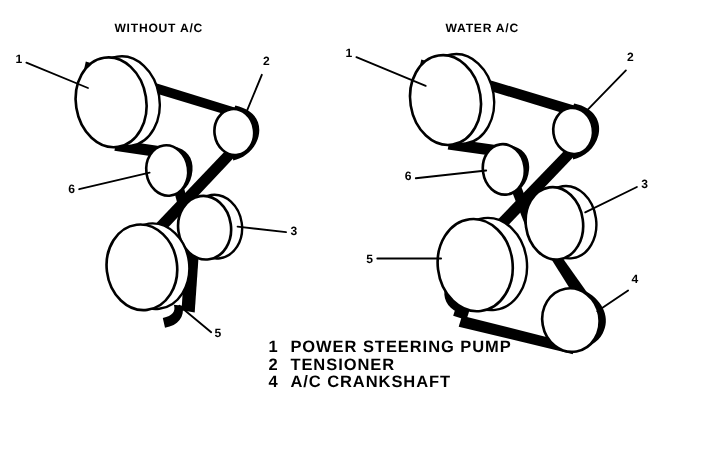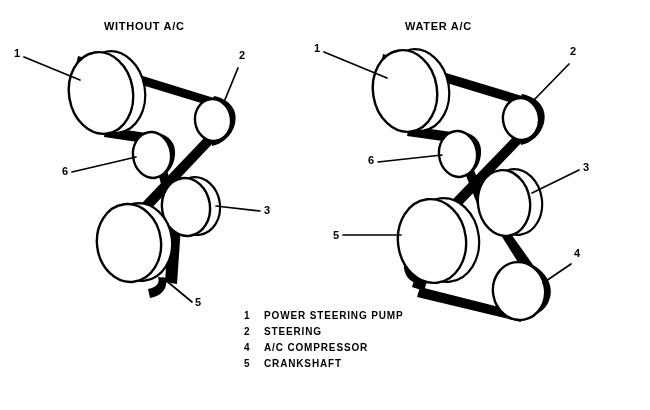--- a/index.html
+++ b/index.html
@@ -45,21 +45,21 @@
     position: absolute;
     left: 244px;
     top: 292px;
     width: 250px;
   }
   .legend-row {
     height: 16px;
     line-height: 16px;
     white-space: nowrap;
     font-family: "Liberation Sans", sans-serif;
-    font-size: 10px;
+    font-size: 15px;
     font-weight: 600;
     letter-spacing: 0.85px;
     color: #000000;
   }
   .legend-num {
     display: inline-block;
     width: 20px;
     text-align: left;
   }
   .legend-label {
@@ -238,18 +238,17 @@
     <text class="callout-num" id="cn-r1" x="314" y="36">1</text>
     <text class="callout-num" id="cn-r2" x="570" y="39">2</text>
     <text class="callout-num" id="cn-r3" x="583" y="155">3</text>
     <text class="callout-num" id="cn-r4" x="574" y="241">4</text>
     <text class="callout-num" id="cn-r6" x="368" y="148">6</text>
     <text class="callout-num" id="cn-r5" x="333" y="223">5</text>
   </svg>
 
   <div class="legend" id="legend">
       <div class="legend-row"><span class="legend-num">1</span><span class="legend-label">POWER STEERING PUMP</span></div>
-      <div class="legend-row"><span class="legend-num">2</span><span class="legend-label">STEERING</span></div>
-      <div class="legend-row"><span class="legend-num">4</span><span class="legend-label">A/C COMPRESSOR</span></div>
-      <div class="legend-row"><span class="legend-num">5</span><span class="legend-label">CRANKSHAFT</span></div>
+      <div class="legend-row"><span class="legend-num">2</span><span class="legend-label">TENSIONER</span></div>
+      <div class="legend-row"><span class="legend-num">4</span><span class="legend-label">A/C CRANKSHAFT</span></div>
     </div>
 
 </div>
 
 </body></html>

